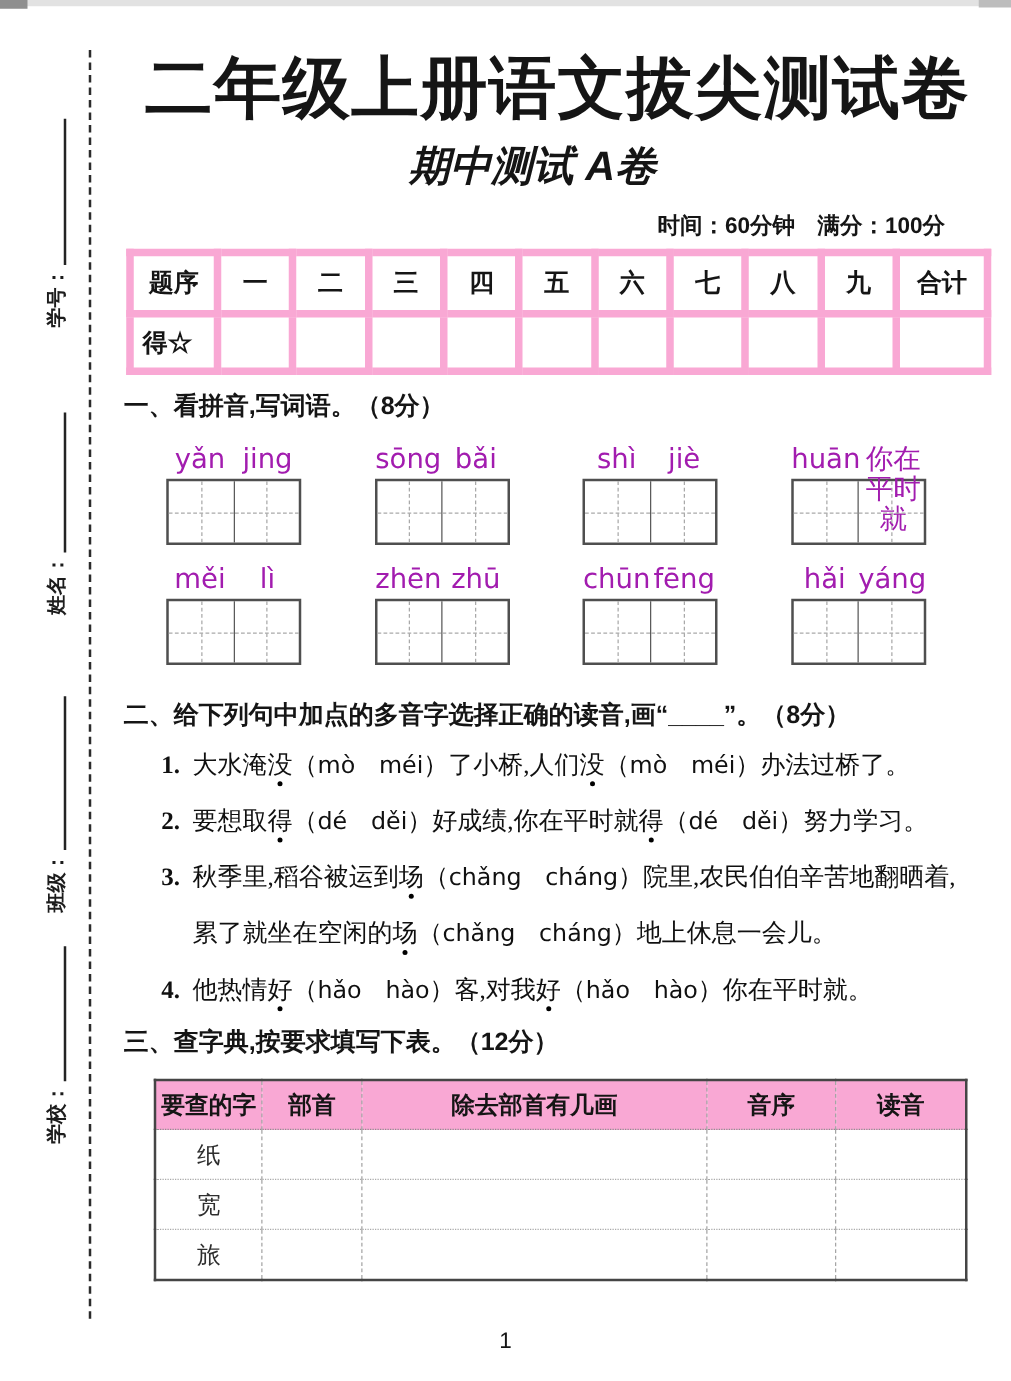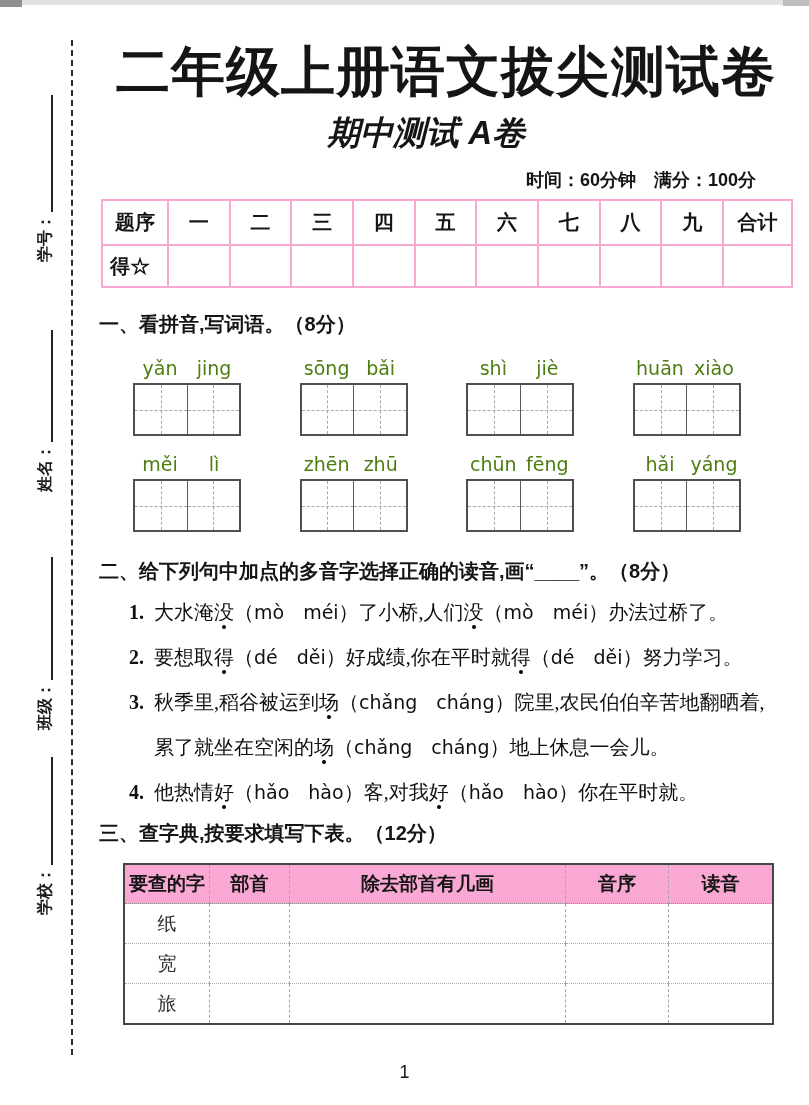--- a/index.html
+++ b/index.html
@@ -30,37 +30,37 @@
   .title { position:absolute; left:96px; top:38px; width:700px; text-align:center;
            font-size:54px; font-weight:800; letter-spacing:1px; line-height:66px; }
   .subtitle { position:absolute; left:96px; top:112px; width:660px; text-align:center;
               font-size:33px; font-weight:700; line-height:42px;font-style:italic; }
   .meta { position:absolute; left:96px; top:168px; width:660px; text-align:right;
           font-size:18px; font-weight:600; }
 
   
   .score-table { position:absolute; left:101px; top:199px; width:692px;
                  border-collapse:collapse; table-layout:fixed; }
-  .score-table td { border:2px solid #f9a8d4; text-align:center; font-size:20px; font-weight:700; padding:0; }
+  .score-table td { border:6px solid #f9a8d4; text-align:center; font-size:20px; font-weight:700; padding:0; }
   .score-table tr:first-child td { height:43px; }
   .score-table tr:last-child td { height:40px; }
   .score-table .corner { width:64px; }
   .score-table .total { width:67px; }
   .score-table .rowlab { text-align:left; padding-left:7px; }
 
   
   .sec-h { position:absolute; left:99px; font-size:20px; font-weight:700; white-space:nowrap; }
   .h1 { top:311px; } .h2 { top:558px; } .h3 { top:820px; }
 
   
   .py-row { position:absolute; left:133px; width:608px; display:flex; justify-content:space-between; }
   .r1 { top:356px; } .r2 { top:452px; }
   .py-group { width:108px; }
   .py-labels { display:flex; height:27px; font-family:"DejaVu Sans", sans-serif;
-               font-size:19px; color:#4d7c0f; line-height:24px; }
+               font-size:22px; color:#a21caf; line-height:24px; }
   .py-labels span { flex:1; text-align:center; }
   .py-grid { display:flex; height:53px; border:2px solid #4f4f4f; box-sizing:border-box; }
   .py-cell { flex:1; position:relative; }
   .py-cell + .py-cell { border-left:1.5px solid #5a5a5a; }
   .py-cell::before { content:""; position:absolute; left:50%; top:0; bottom:0; border-left:1px dashed #a9a9a9; }
   .py-cell::after  { content:""; position:absolute; top:50%; left:0; right:0; border-top:1px dashed #a9a9a9; }
 
   
   .sents { position:absolute; left:128px; top:590px; width:650px;
            font-family:"Liberation Serif", serif; font-size:20px; color:#101010; }
@@ -175,21 +175,21 @@
           <span>jiè</span>
         </div>
       <div class="py-grid">
           <div class="py-cell"></div>
           <div class="py-cell"></div>
         </div>
     </div>
     <div class="py-group">
       <div class="py-labels">
           <span>huān</span>
-          <span>xiào</span>
+          <span>你在平时就</span>
         </div>
       <div class="py-grid">
           <div class="py-cell"></div>
           <div class="py-cell"></div>
         </div>
     </div>
   </div>
 
   <div class="py-row r2">
     <div class="py-group">

